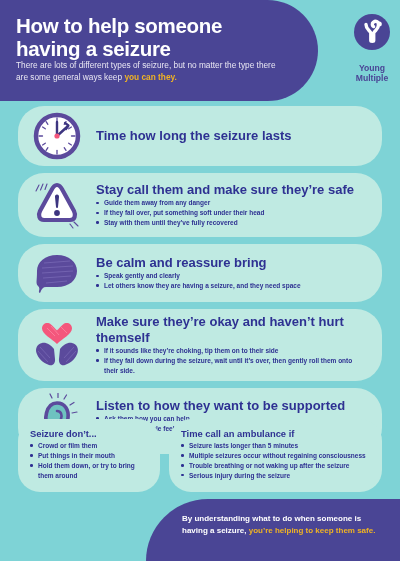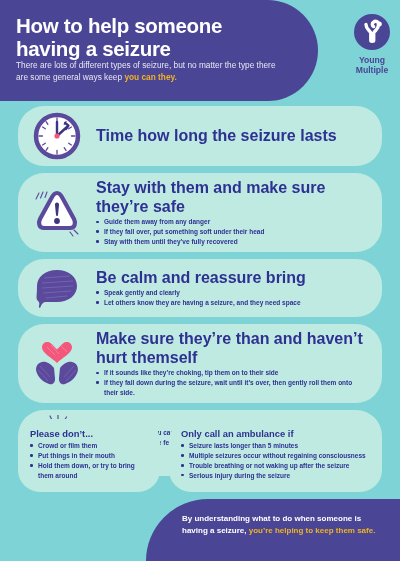--- a/index.html
+++ b/index.html
@@ -66,21 +66,21 @@
   }
   .logo-circle {
     width: 36px;
     height: 36px;
     margin: 0 auto;
     border-radius: 50%;
     background: #4a4595;
     position: relative;
   }
   .logo-name {
-    margin-top: 6px;
+    margin-top: 14px;
     color: #4a4595;
     font-size: 8.6px;
     font-weight: bold;
     line-height: 1.12;
   }
 
   
   .cards {
     position: absolute;
     left: 0;
@@ -104,21 +104,21 @@
     display: flex;
     align-items: center;
     justify-content: center;
   }
   .card-body {
     flex: 1;
     padding-right: 14px;
   }
   .card-title {
     color: #2e3192;
-    font-size: 16px;
+    font-size: 13px;
     font-weight: bold;
     line-height: 1.2;
     margin-bottom: 1px;
   }
   .bullets {
     margin: 0;
     padding: 0;
     list-style: none;
   }
   .bullets li {
@@ -258,21 +258,21 @@
             <line x1="13" y1="6" x2="10.5" y2="12"></line>
             <line x1="17" y1="6" x2="15" y2="11.5"></line>
         </g>
         <g stroke="#5b4a9c" stroke-width="1.1" stroke-linecap="round" fill="none">
           <line x1="44" y1="44" x2="48" y2="48"></line>
             <line x1="40" y1="46" x2="43" y2="50"></line>
         </g>
       </svg>
     </div>
     <div class="card-body">
-      <div class="card-title">Stay with them and make sure they’re safe</div>
+      <div class="card-title">Stay call them and make sure they’re safe</div>
       <ul class="bullets">
         <li>Guide them away from any danger</li>
         <li>If they fall over, put something soft under their head</li>
         <li>Stay with them until they’ve fully recovered</li>
       </ul>
     </div>
   </div>
 
   <div class="card">
     <div class="card-icon">
@@ -309,21 +309,21 @@
         <path d="M32 31 C35 27, 40 24, 44 25 C48.5 26, 51 30, 49.5 35 C48 40, 43 45, 37 47 C33 48.3, 30.5 45, 31 41 Z" fill="#5b4a9c"></path>
         <g stroke="#8a7cc4" stroke-width="0.8" opacity="0.6">
           <line x1="12" y1="29" x2="22" y2="40"></line>
             <line x1="10" y1="33" x2="20" y2="44"></line>
           <line x1="46" y1="29" x2="36" y2="40"></line>
             <line x1="48" y1="33" x2="38" y2="44"></line>
         </g>
       </svg>
     </div>
     <div class="card-body">
-      <div class="card-title">Make sure they’re than and haven’t hurt themself</div>
+      <div class="card-title">Make sure they’re okay and haven’t hurt themself</div>
       <ul class="bullets">
         <li>If it sounds like they’re choking, tip them on to their side</li>
         <li>If they fall down during the seizure, wait until it’s over, then gently roll them onto their side.</li>
       </ul>
     </div>
   </div>
 
   <div class="card">
     <div class="card-icon">
       <svg width="54" height="56" viewBox="0 0 54 56">
@@ -335,40 +335,41 @@
           <line x1="34" y1="6" x2="36.5" y2="2"></line>
             <line x1="40" y1="12" x2="44" y2="9.5"></line>
           <line x1="42" y1="20" x2="47" y2="19"></line>
             <line x1="16" y1="50" x2="14" y2="54"></line>
           <line x1="22" y1="51" x2="22" y2="55"></line>
             <line x1="11" y1="45" x2="7" y2="47"></line>
         </g>
       </svg>
     </div>
     <div class="card-body">
+      <div class="card-title">Listen to how they want to be supported</div>
       <ul class="bullets">
         <li>Ask them how you can help</li>
         <li>Sometimes people feel better quickly, but other times they might feel tired, confused, or weak.</li>
       </ul>
     </div>
   </div>
 </div>
 
 <div class="bottom-row">
   <div class="mini-card left">
-    <div class="mini-title">Please don’t...</div>
+    <div class="mini-title">Seizure don’t...</div>
     <ul class="bullets">
       <li>Crowd or film them</li>
       <li>Put things in their mouth</li>
       <li>Hold them down, or try to bring them around</li>
     </ul>
   </div>
 
   <div class="mini-card right">
-    <div class="mini-title">Only call an ambulance if</div>
+    <div class="mini-title">Time call an ambulance if</div>
     <ul class="bullets">
       <li>Seizure lasts longer than 5 minutes</li>
       <li>Multiple seizures occur without regaining consciousness</li>
       <li>Trouble breathing or not waking up after the seizure</li>
       <li>Serious injury during the seizure</li>
     </ul>
   </div>
 </div>
 
 <div class="footer">

